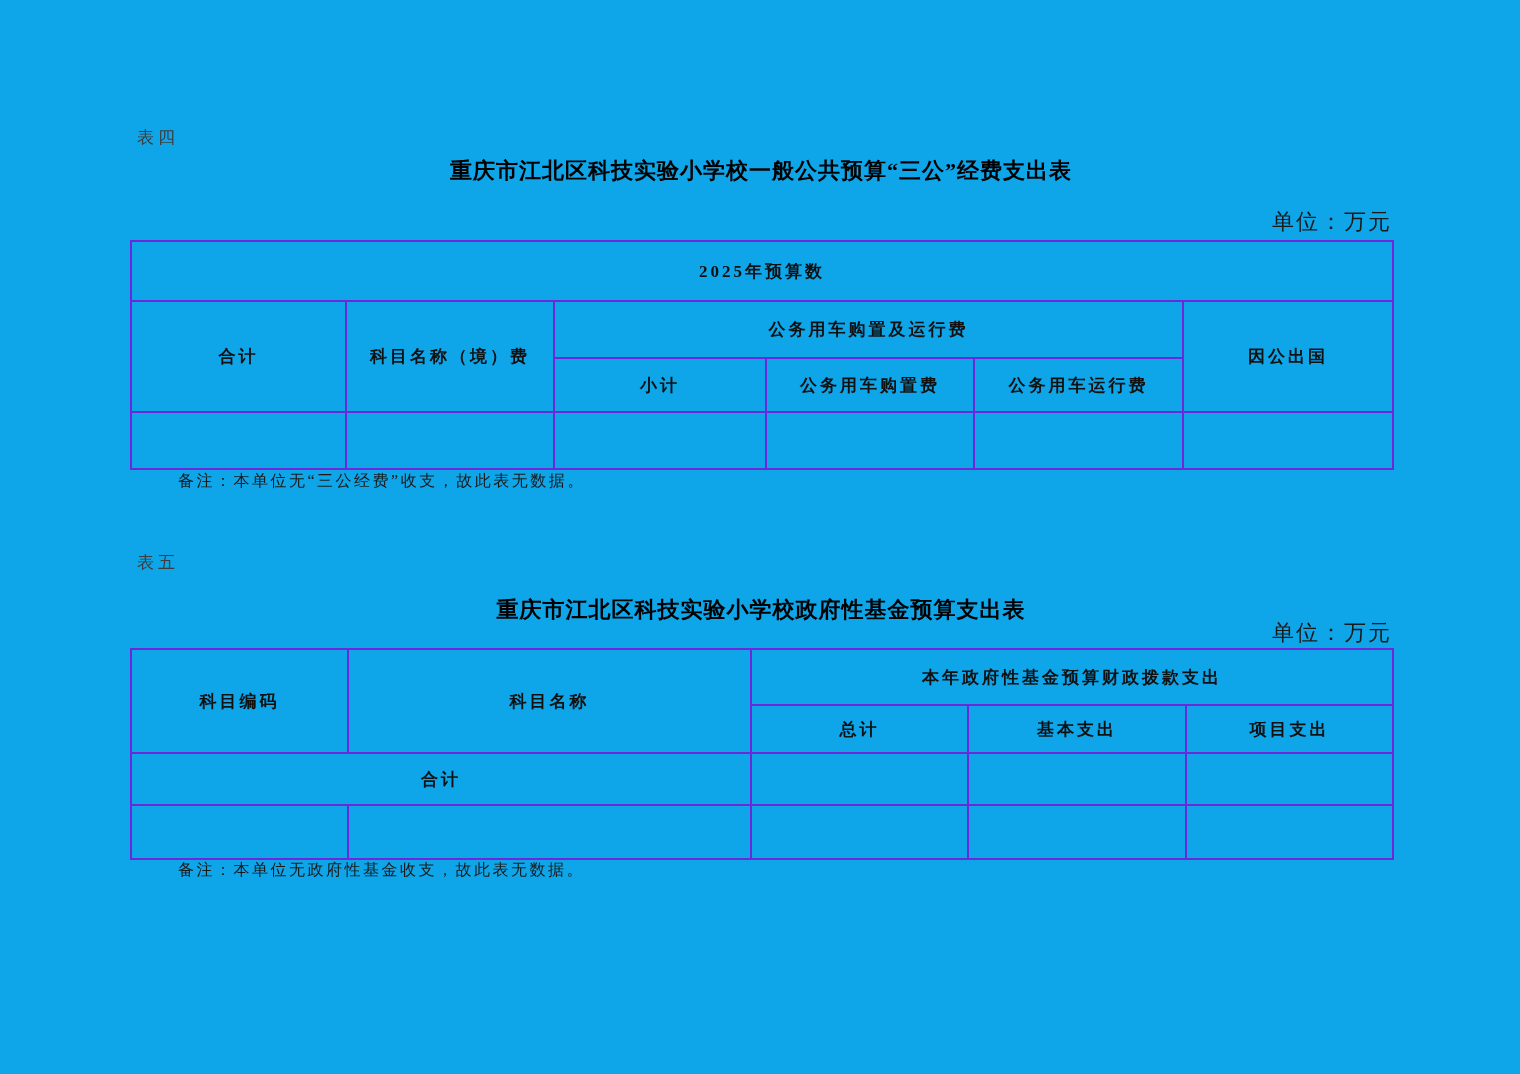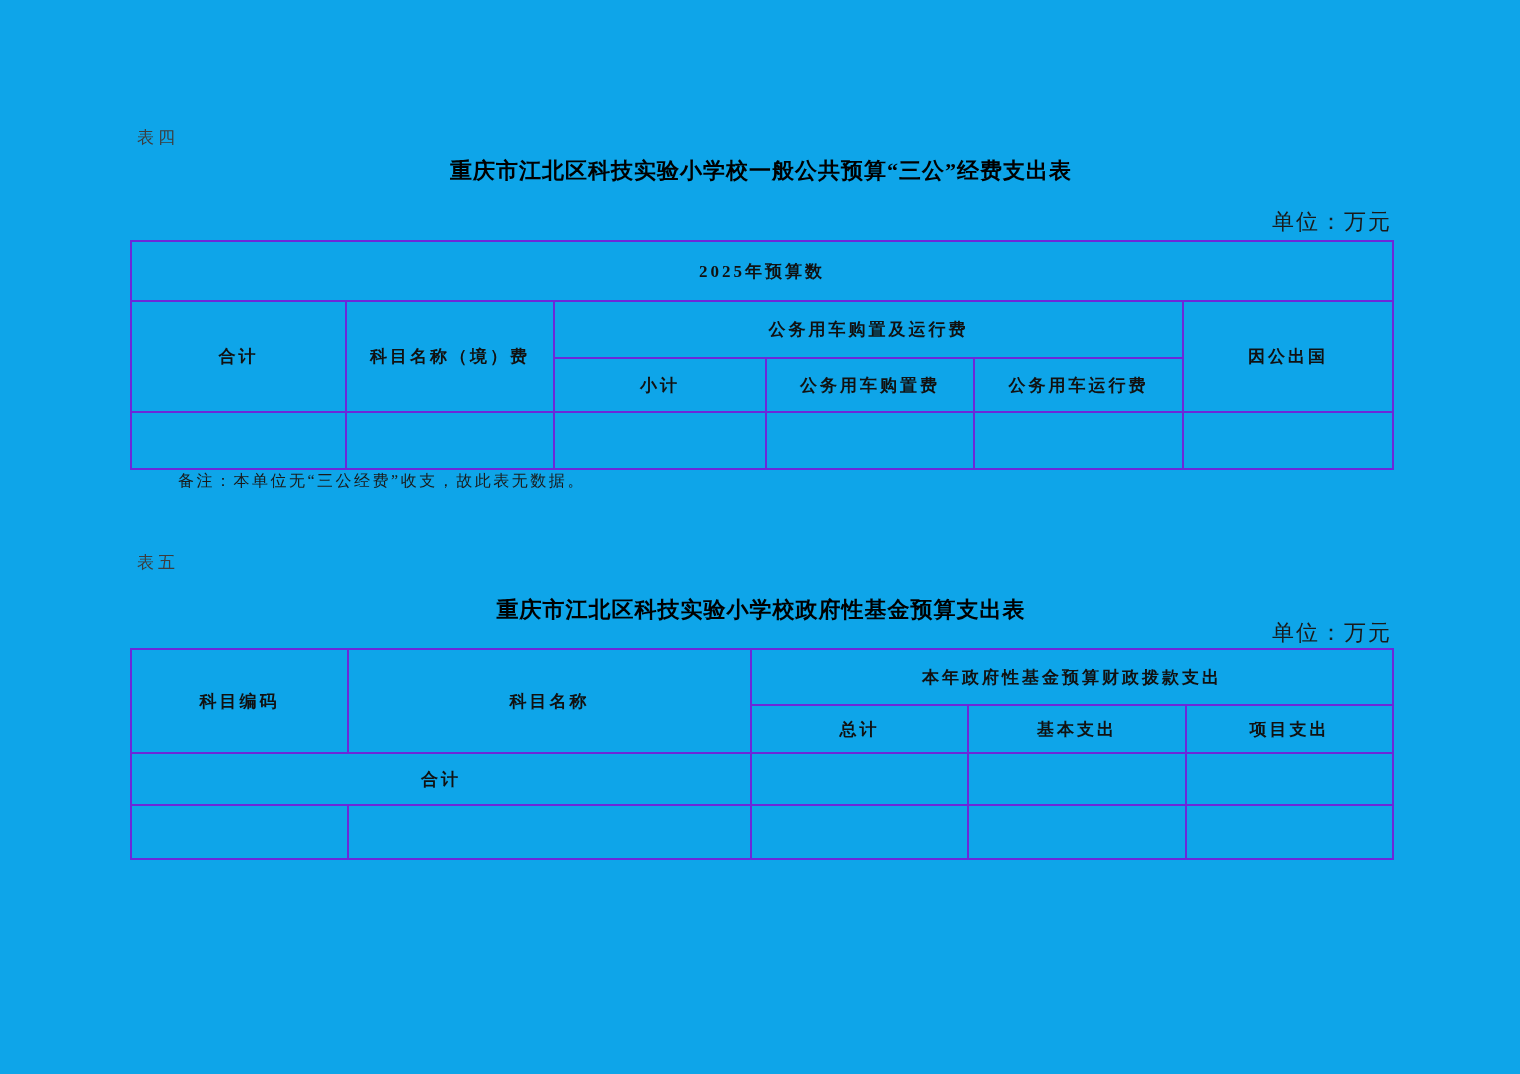--- a/index.html
+++ b/index.html
@@ -158,14 +158,15 @@
       <tr class="r4">
         <td></td>
         <td></td>
         <td></td>
         <td></td>
         <td></td>
       </tr>
     </tbody>
   </table>
 
+  <div class="note" style="top:860px;">备注：本单位无政府性基金收支，故此表无数据。</div>
 
 </div>
 
 </body></html>

